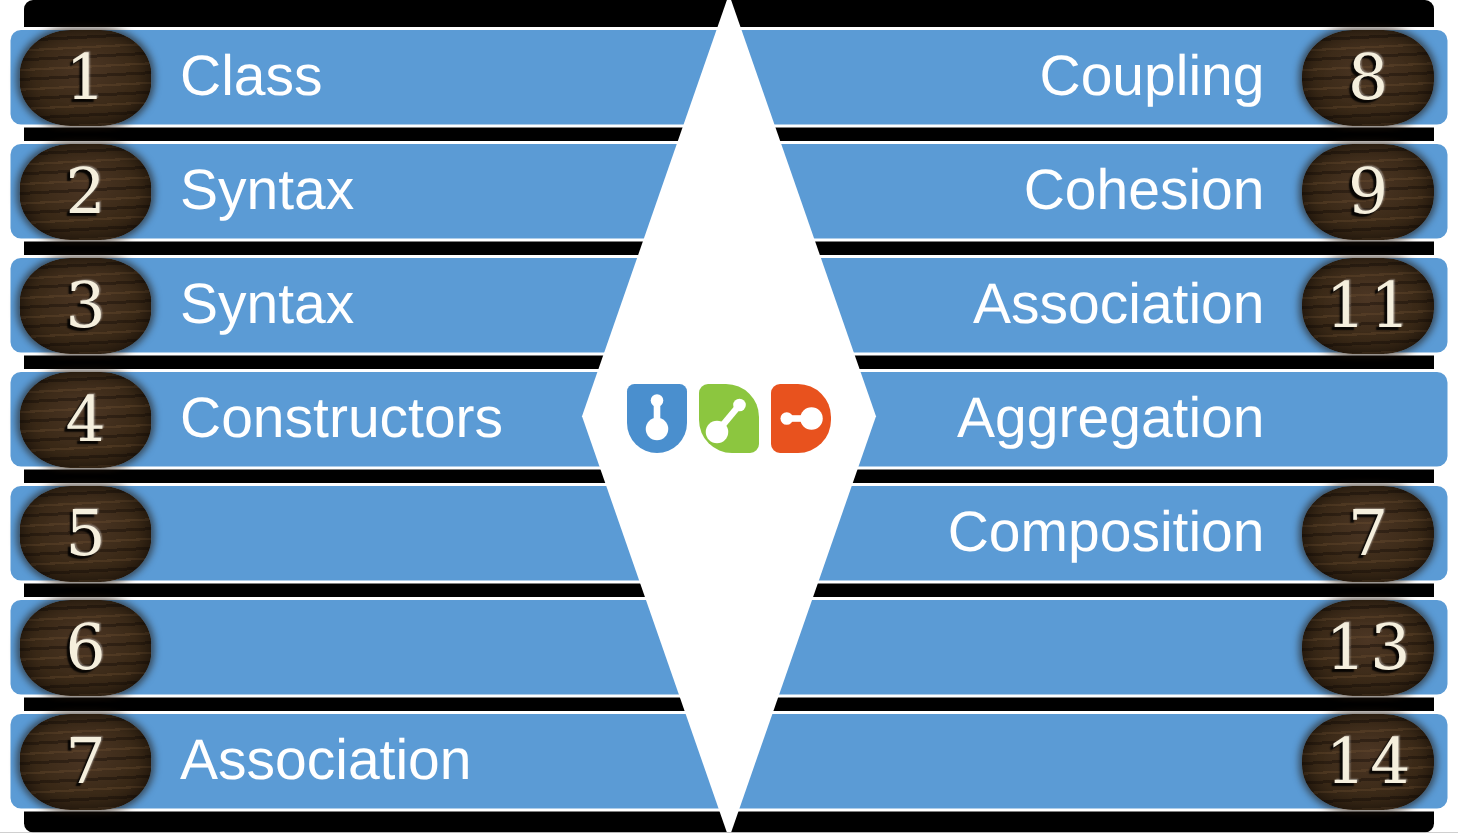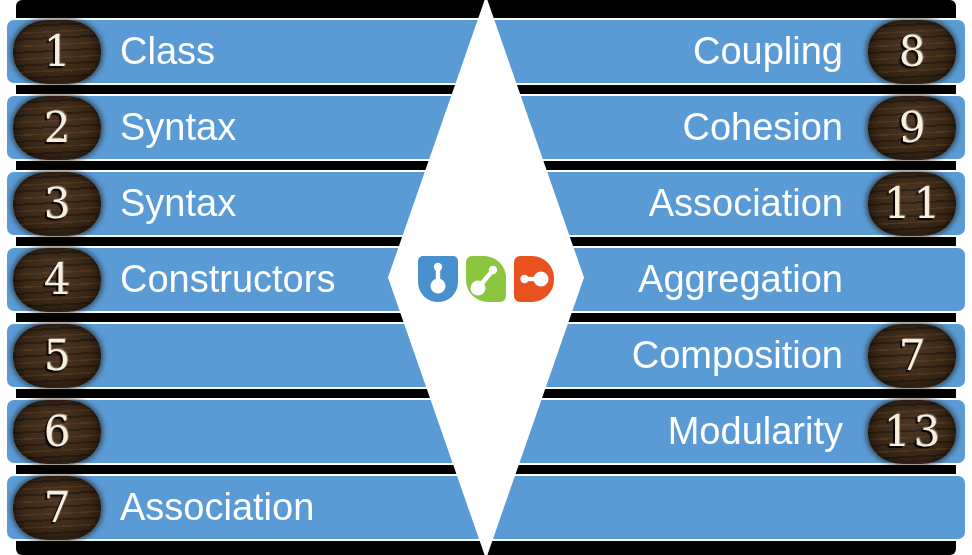--- a/index.html
+++ b/index.html
@@ -109,31 +109,33 @@
       <div class="label label-right">Composition</div>
       <div class="badge badge-right">
         <span class="num">7</span>
       </div>
     </div>
 
     <div class="bar" style="top: 398px;">
       <div class="badge badge-left">
         <span class="num">6</span>
       </div>
-      <div class="label label-right">Modularity</div>
       <div class="badge badge-right">
         <span class="num">13</span>
       </div>
     </div>
 
     <div class="bar" style="top: 474px;">
       <div class="badge badge-left">
         <span class="num">7</span>
       </div>
       <div class="label label-left">Association</div>
+      <div class="badge badge-right">
+        <span class="num">14</span>
+      </div>
     </div>
   </div>
 
   <svg class="diamond" width="972" height="555" viewBox="0 0 972 555">
     <polygon id="diamond-poly" points="486,-4 584,277.5 486,559 388,277.5" fill="#ffffff"></polygon>
   </svg>
 
   <div class="logo">
     <div class="logo-icon icon-shield" style="background: rgb(74, 143, 206);">
       <svg viewBox="0 0 40 46">

